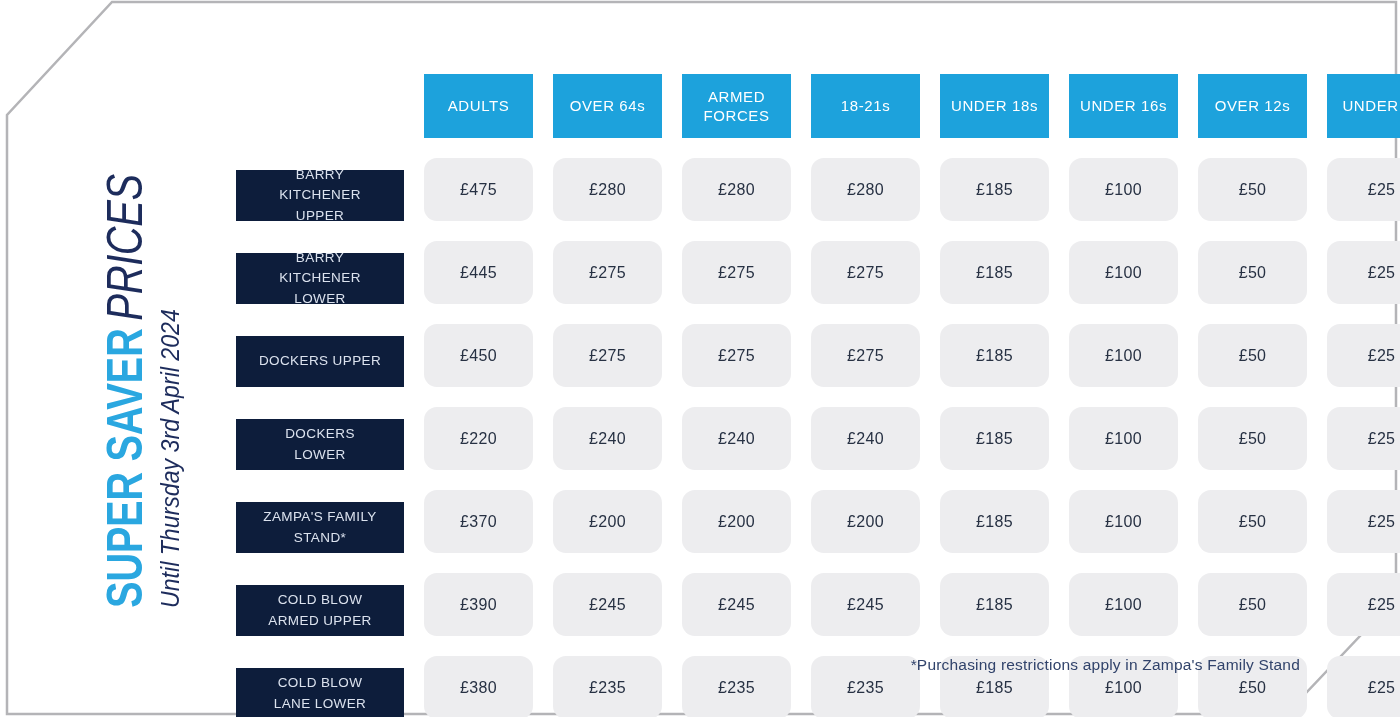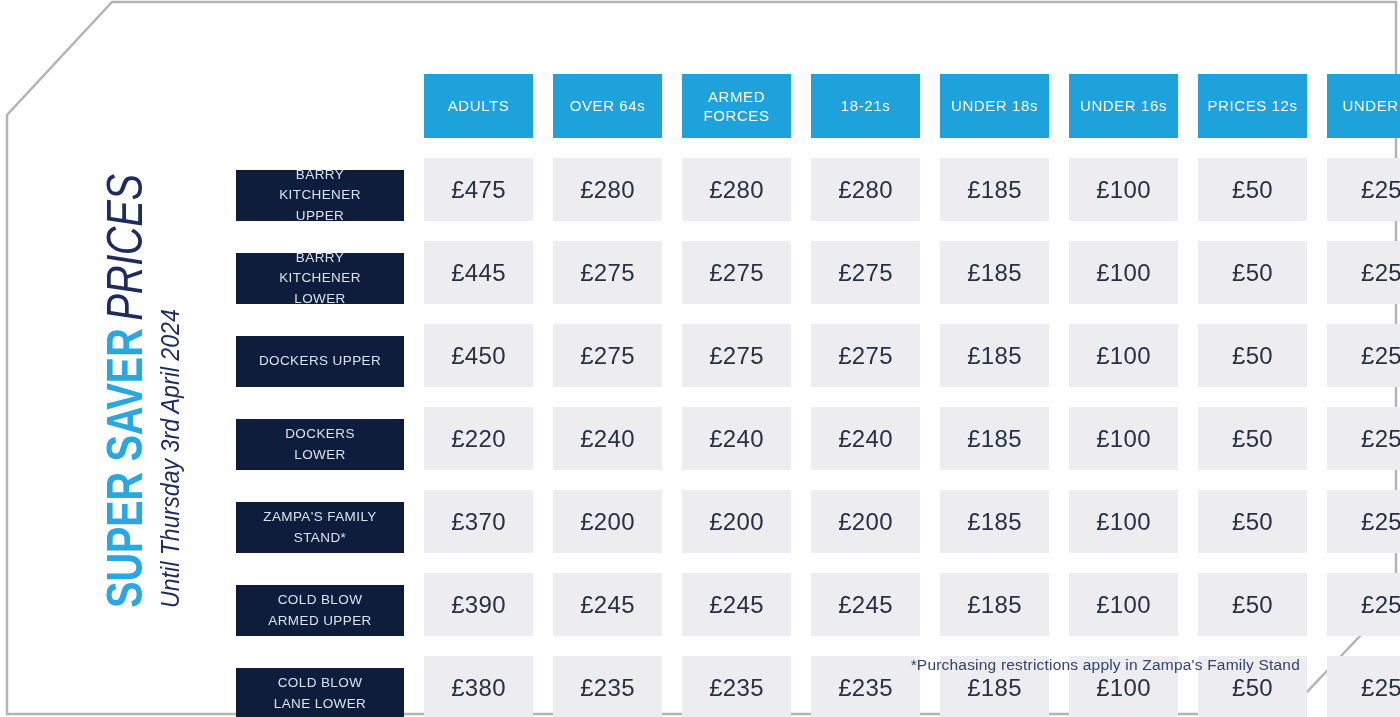--- a/index.html
+++ b/index.html
@@ -52,21 +52,21 @@
     font-size:15px;letter-spacing:.6px;line-height:1.3;padding:0 8px;
   }
   .rowlabel{
     background:var(--navy);color:var(--label-text);
     display:flex;align-items:center;justify-content:center;text-align:center;
     font-size:13.5px;letter-spacing:.4px;line-height:1.5;padding:0 22px;margin-top:12px;
   }
   .cell{
     background:var(--cellbg);color:var(--price-text);
     display:flex;align-items:center;justify-content:center;
-    font-size:24px;letter-spacing:.3px;
+    font-size:16px;letter-spacing:.3px;border-radius:13px;
   }
   .footnote{
     position:absolute;top:643px;left:500px;width:800px;
     text-align:right;font-size:15.5px;color:var(--footnote-ink);letter-spacing:.2px;margin-top:13px;
   }
 </style>
 </head>
 <body>
 
 <svg class="frame-svg" viewBox="0 0 1400 717" xmlns="http://www.w3.org/2000/svg">
@@ -81,21 +81,21 @@
 </div>
 
 <div class="grid" id="grid">
     <div class="corner"></div>
     <div class="th">ADULTS</div>
     <div class="th">OVER 64s</div>
     <div class="th">ARMED FORCES</div>
     <div class="th">18-21s</div>
     <div class="th">UNDER 18s</div>
     <div class="th">UNDER 16s</div>
-    <div class="th">PRICES 12s</div>
+    <div class="th">OVER 12s</div>
     <div class="th">UNDER 6s</div>
     <div class="rowlabel">BARRY KITCHENER UPPER</div>
     <div class="cell">£475</div>
     <div class="cell">£280</div>
     <div class="cell">£280</div>
     <div class="cell">£280</div>
     <div class="cell">£185</div>
     <div class="cell">£100</div>
     <div class="cell">£50</div>
     <div class="cell">£25</div>

